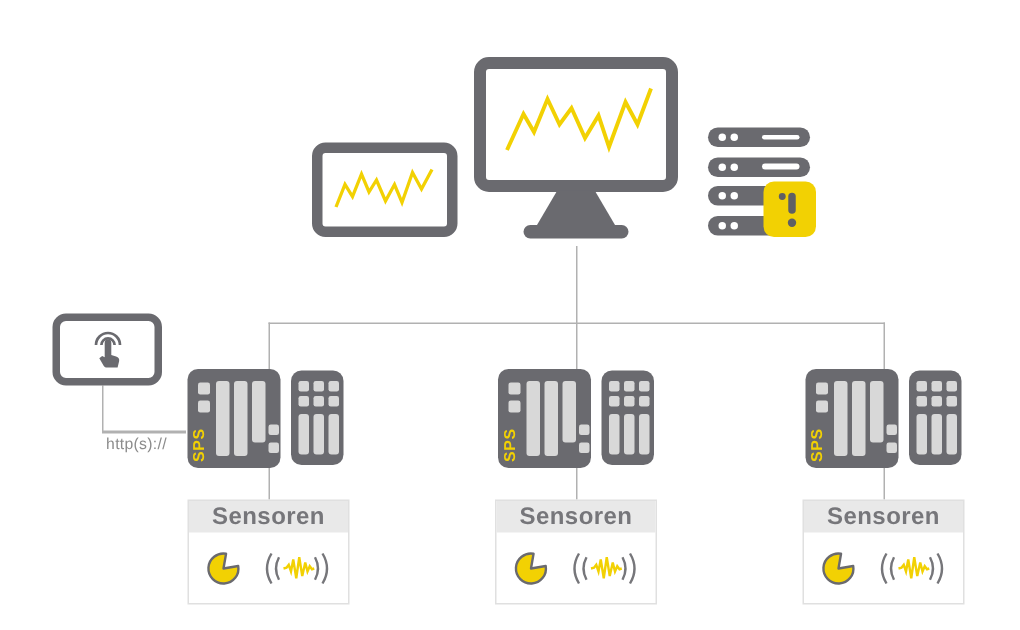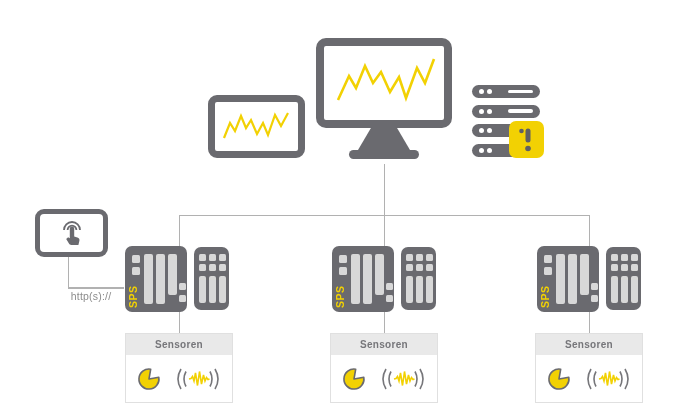--- a/index.html
+++ b/index.html
@@ -65,21 +65,21 @@
     color:#f2d103;font-size:10.5px;font-weight:bold;letter-spacing:0.5px;line-height:11px;
   }
 
   
   .sensor-box{
     position:absolute;top:333px;width:108px;height:70px;background:#fff;
     border:1px solid #e0e0e0;box-sizing:border-box;
   }
   .sensor-header{
     height:21px;background:#e9e9e9;display:flex;align-items:center;justify-content:center;
-    font-size:10px;font-weight:bold;color:#76767a;letter-spacing:0.3px;
+    font-size:16px;font-weight:bold;color:#76767a;letter-spacing:0.3px;
   }
   .sensor-body{
     height:47px;display:flex;align-items:center;justify-content:center;gap:13px;
   }
 </style>
 </head>
 <body>
 
 <div id="stage">
 

